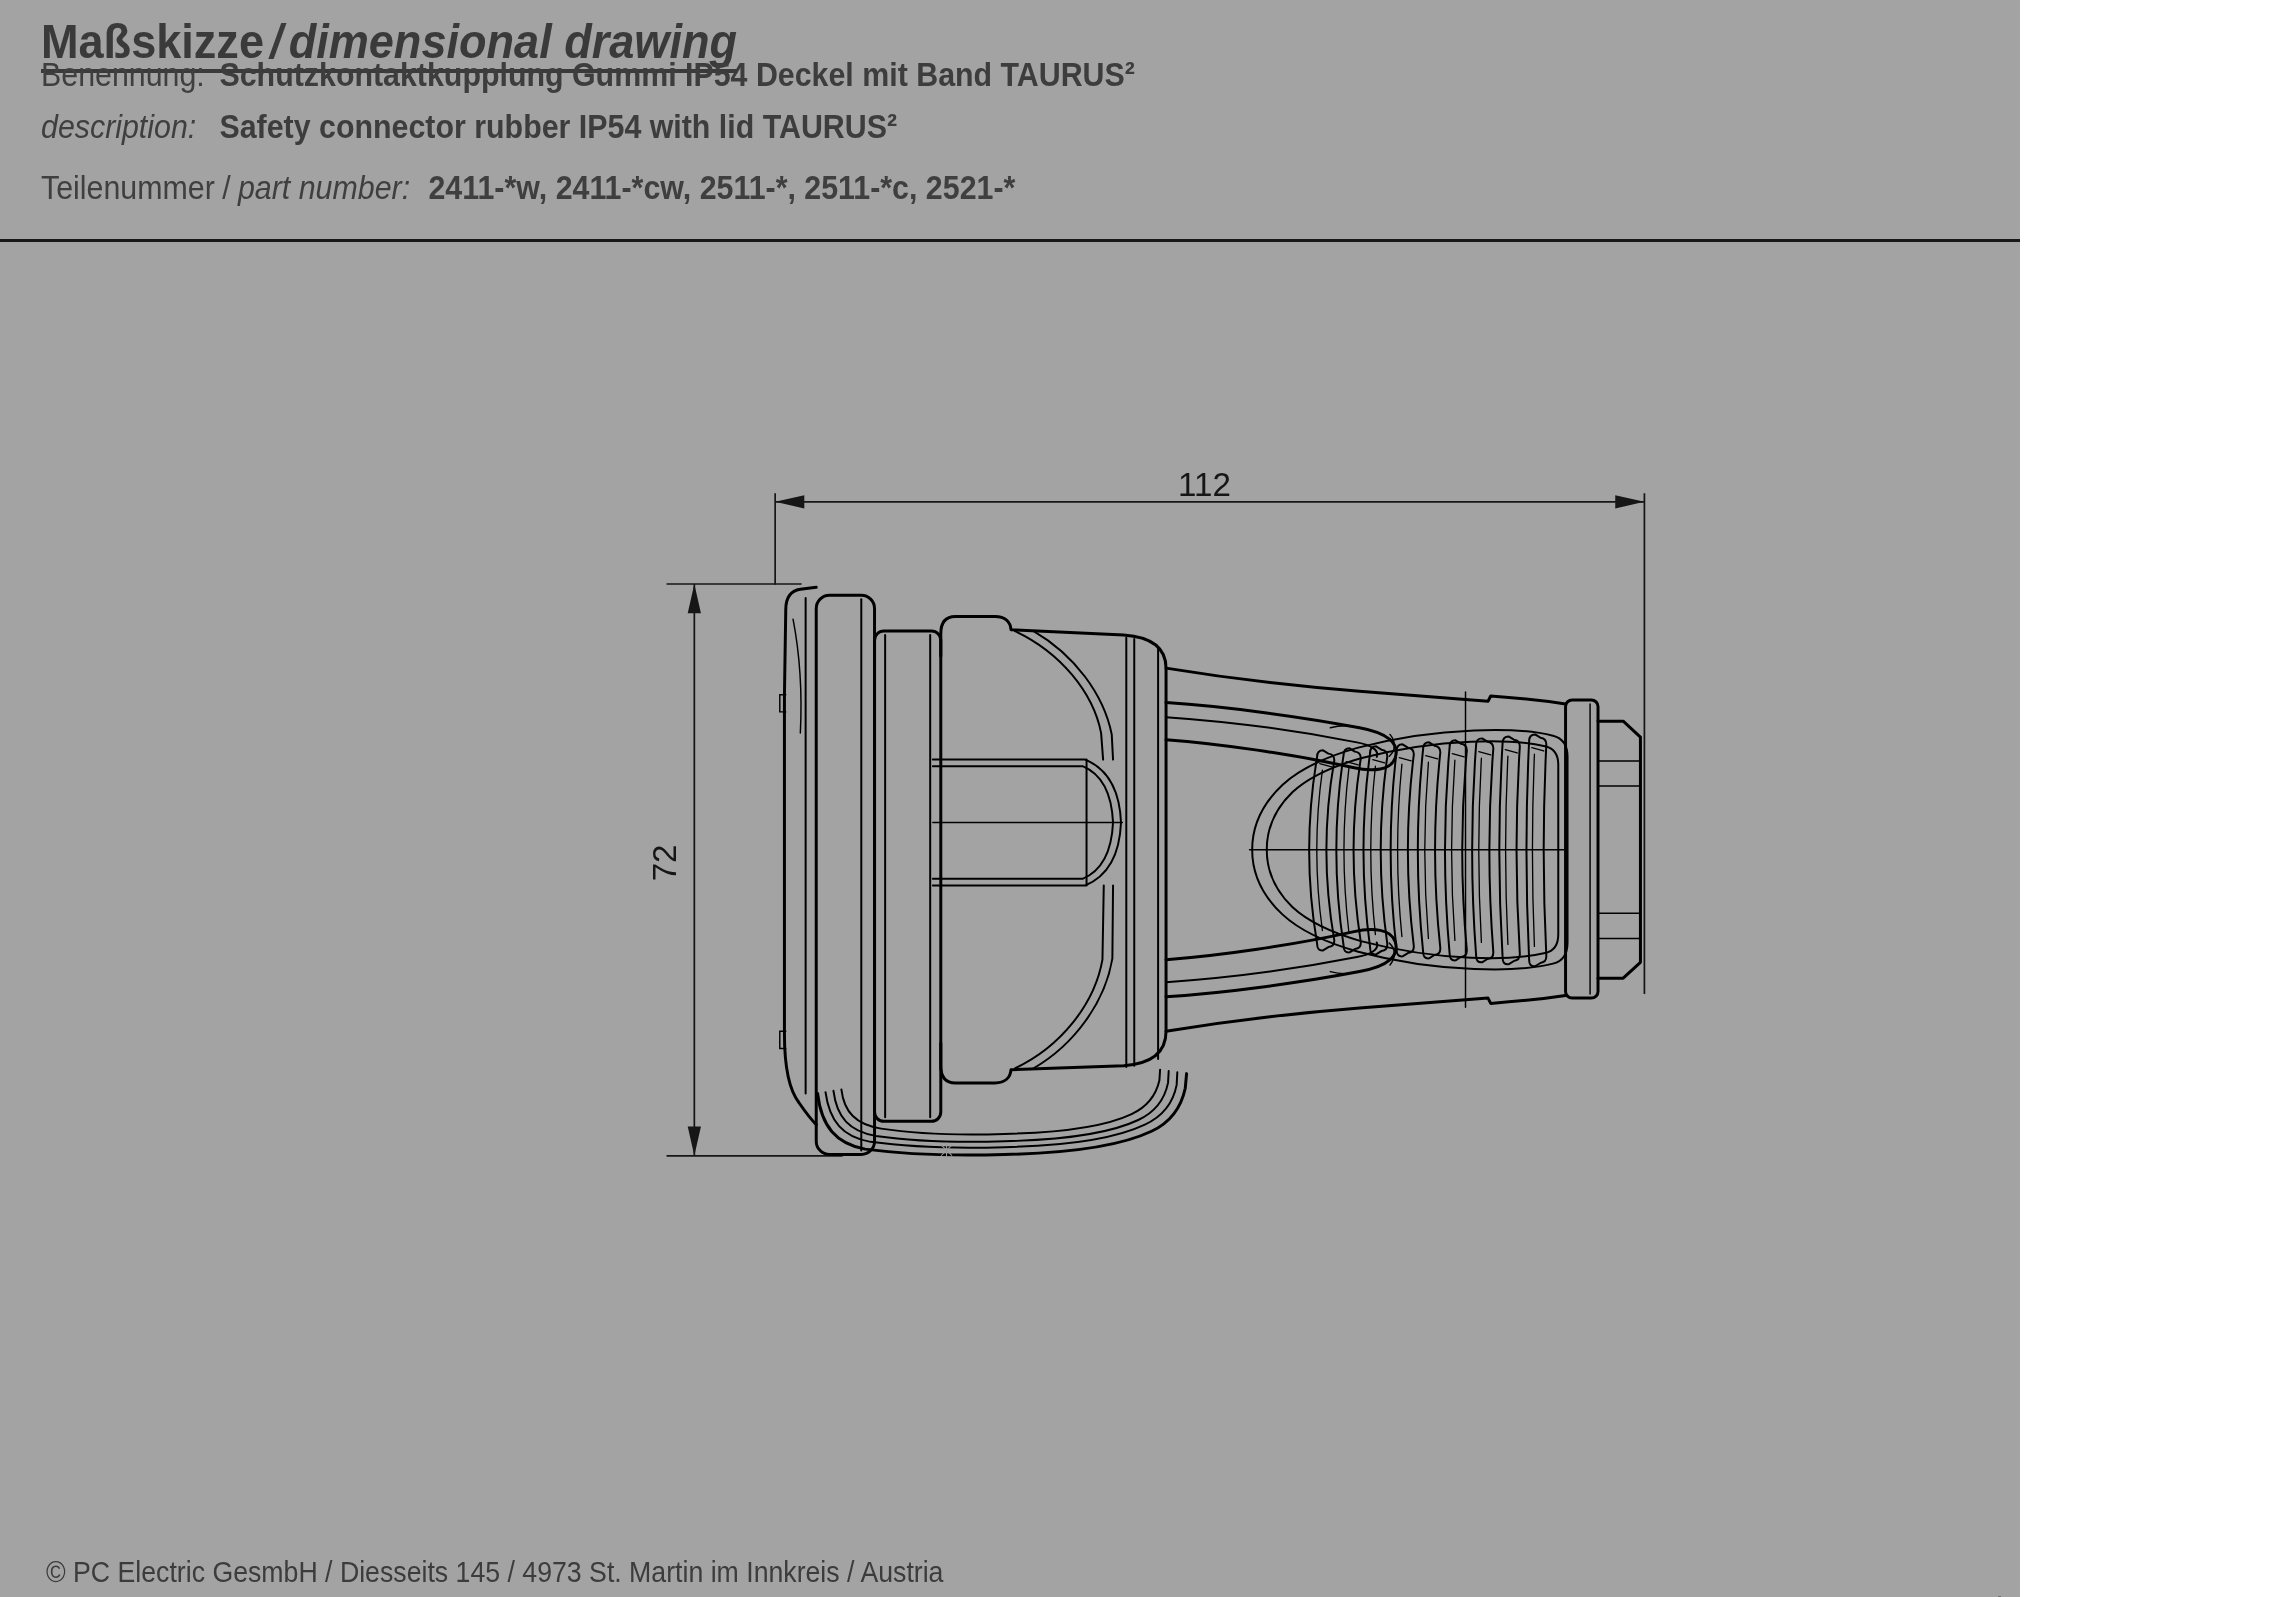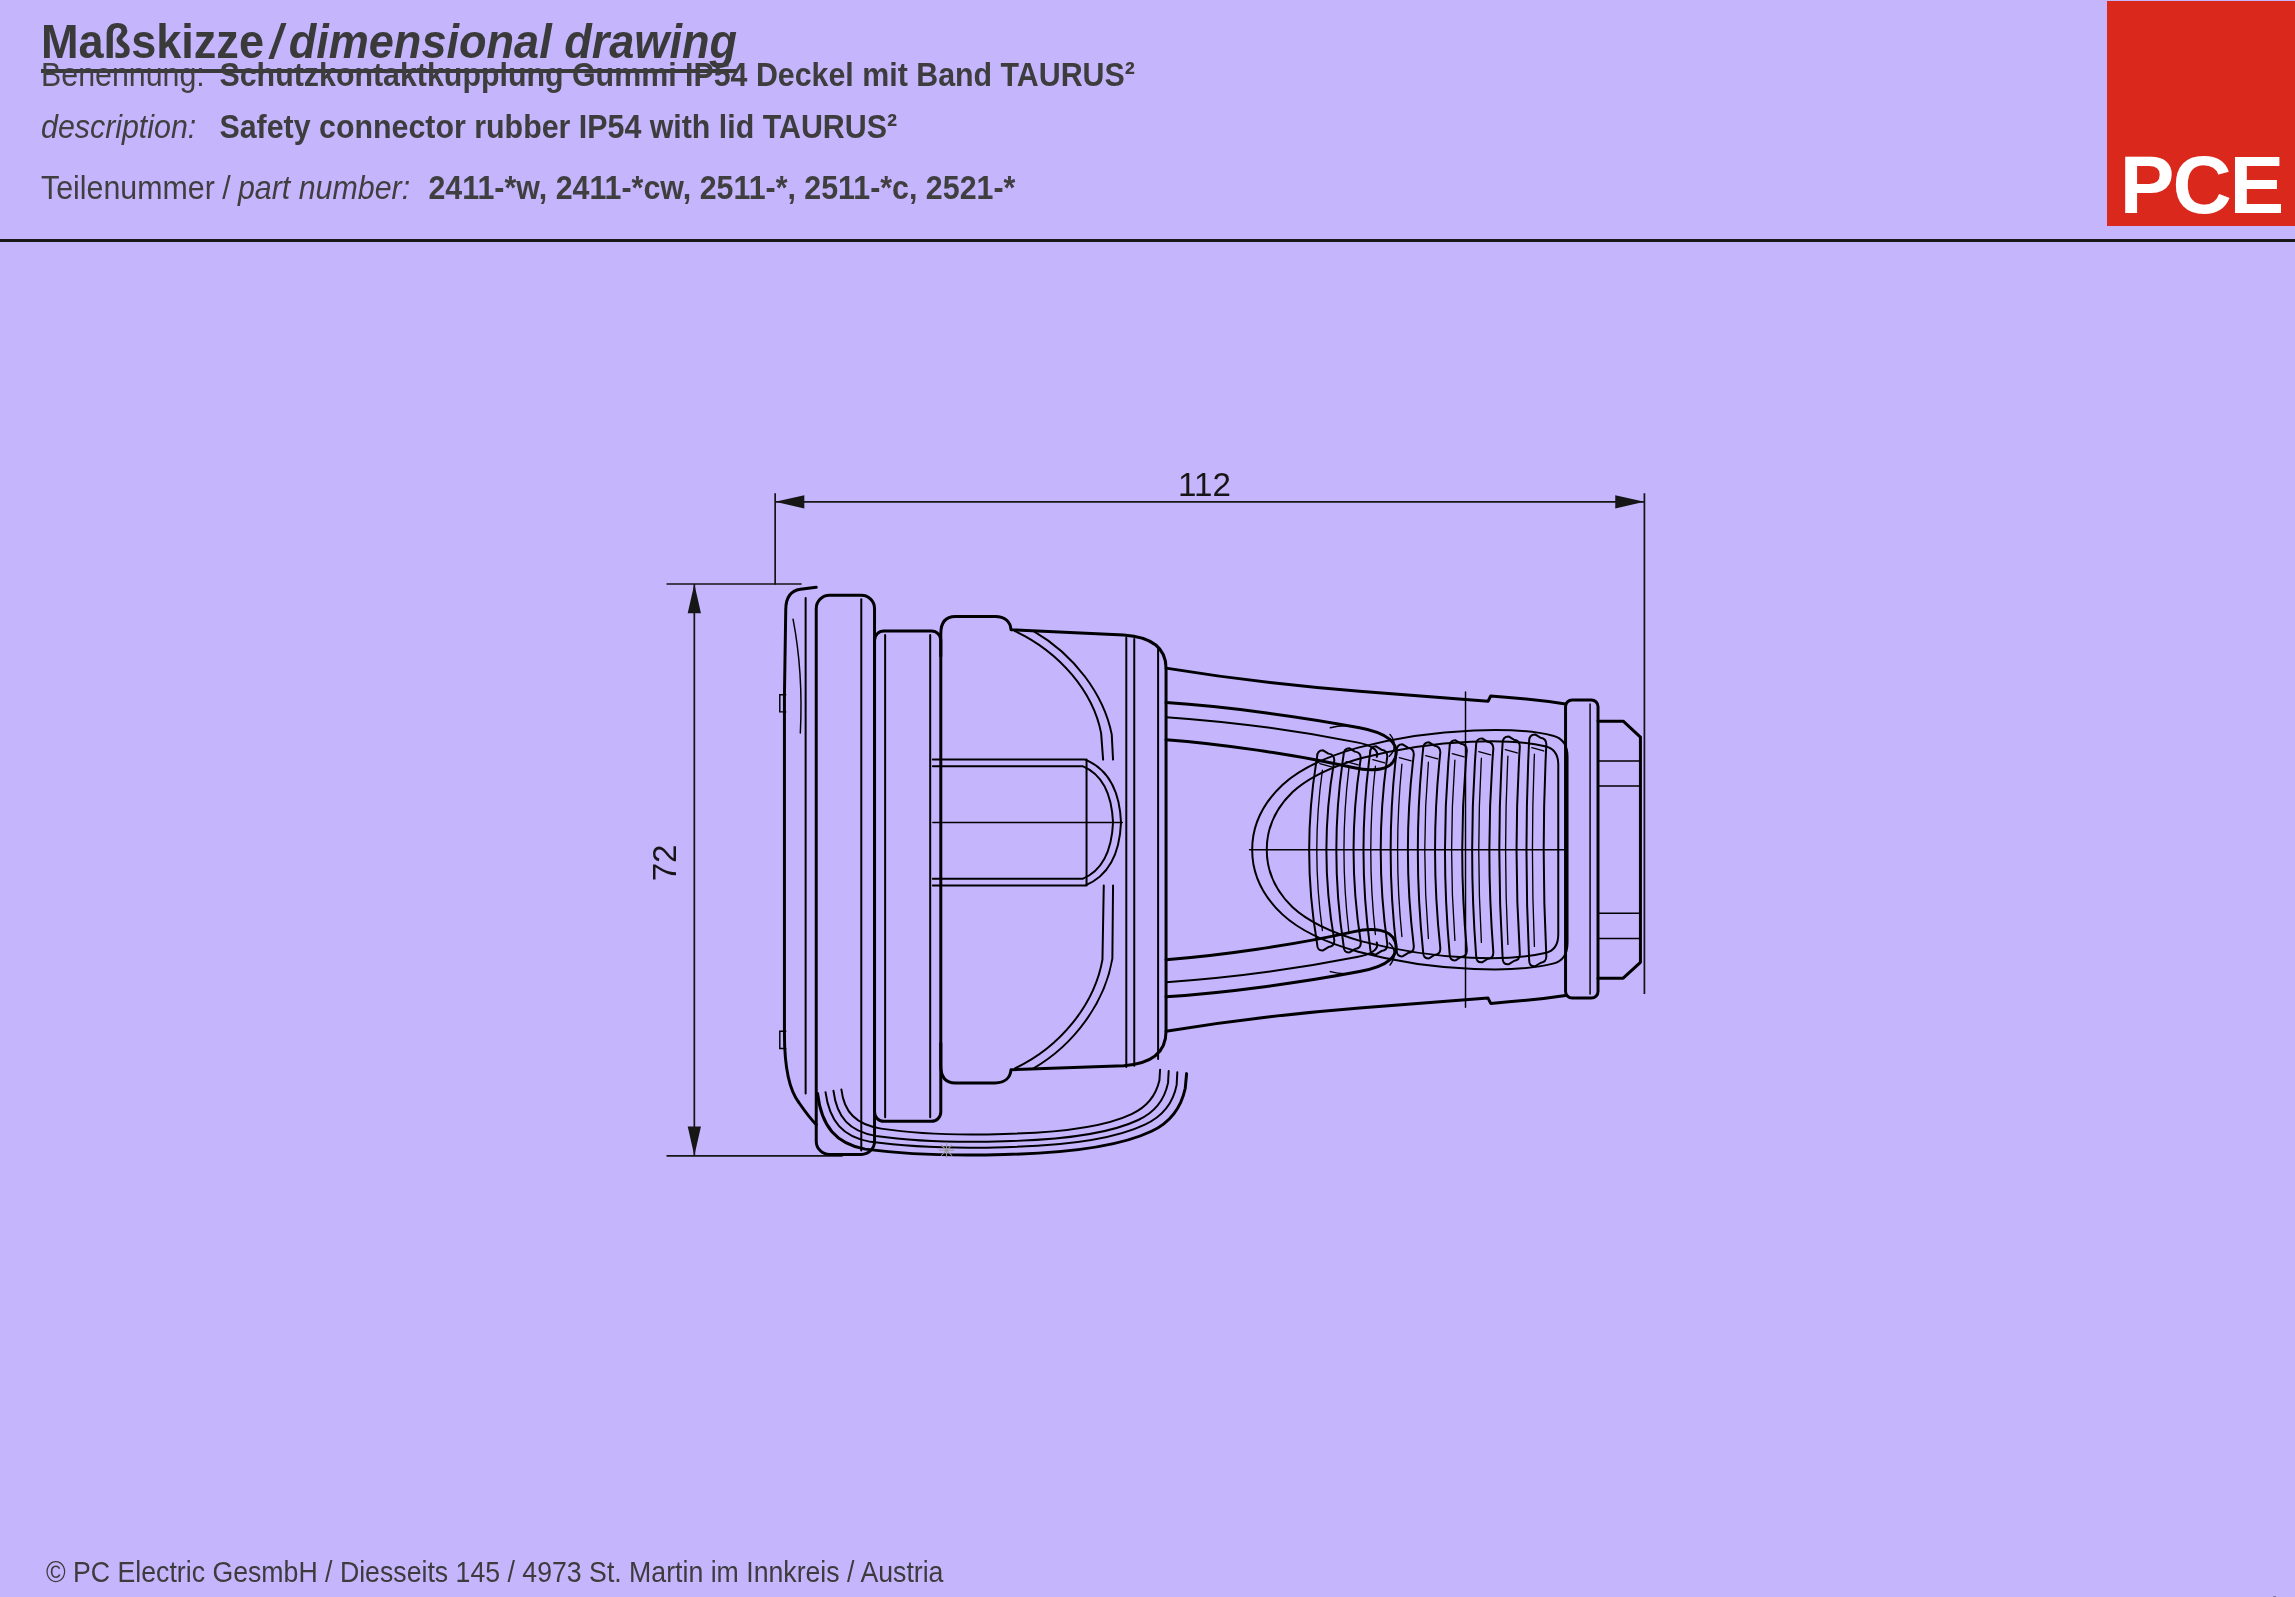--- a/index.html
+++ b/index.html
@@ -1,16 +1,16 @@
 <!DOCTYPE html>
 <html style="font-size:10.6px"><head>
 <meta charset="utf-8">
 <style>
   html,body{margin:0;padding:0;background:#ffffff;}
-  .page{position:relative;width:2295px;height:1598px;background:#c4b5fd;overflow:hidden;
+  .page{position:relative;width:2020px;height:1598px;background:#a3a3a3;overflow:hidden;
         font-family:"Liberation Sans","DejaVu Sans",sans-serif;color:#3f3f3f;}
   .tx{transform:scaleX(.92);transform-origin:left top;white-space:nowrap;}
   
   .title{position:absolute;left:41px;top:17px;font-size:49px;line-height:1;font-weight:bold;
          color:#3a3a3a;border-bottom:4px solid #3a3a3a;padding-bottom:2.7px;display:inline-block;}
   .title .sep{margin:0 6.6px;}
   .i{font-style:italic;}
   .b{font-weight:bold;}
   .row{position:absolute;left:41px;font-size:33px;line-height:1;}
   .row .lbl{position:absolute;left:0;top:0;}

